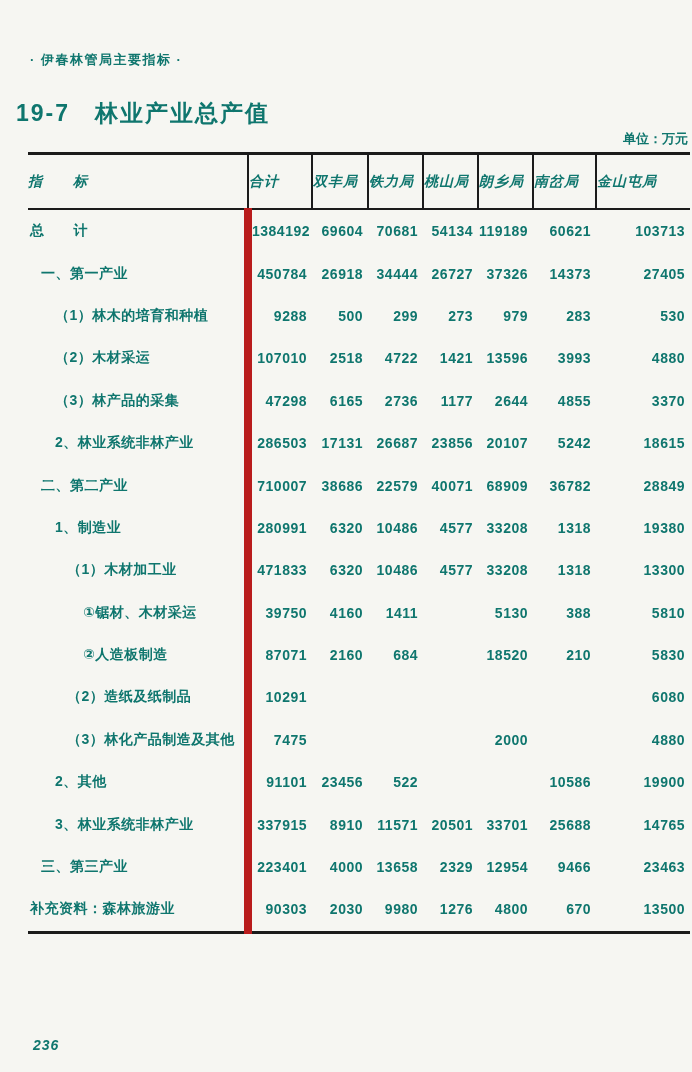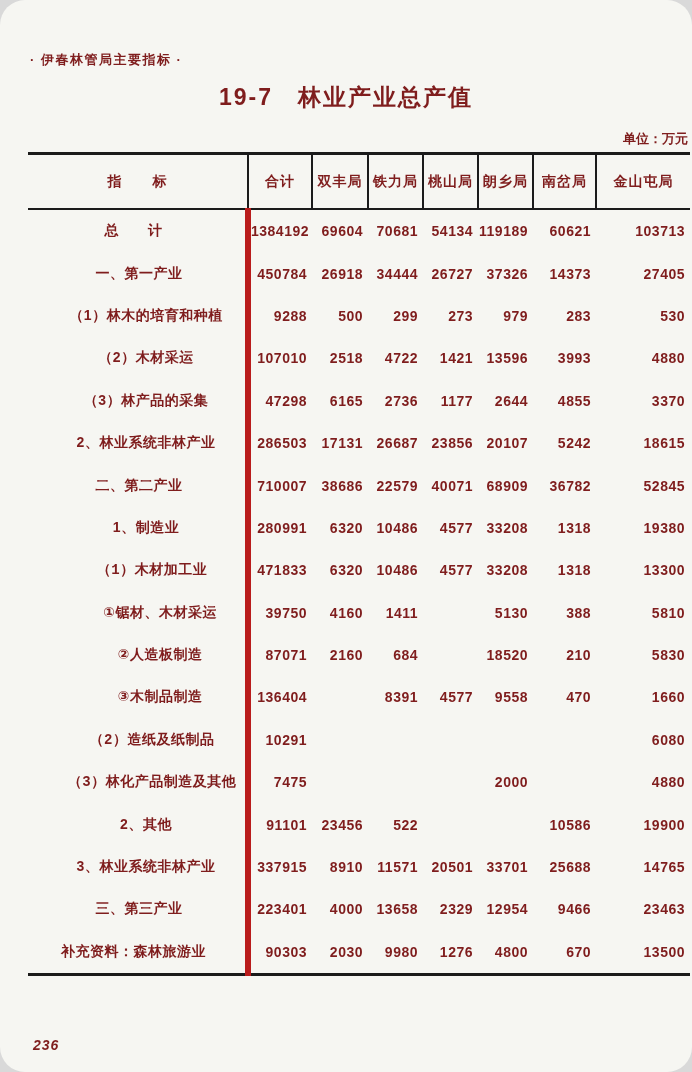--- a/index.html
+++ b/index.html
@@ -1,64 +1,63 @@
 <!DOCTYPE html>
 <html><head>
 <meta charset="utf-8">
 <style>
   html,body { margin:0; padding:0; background:#d9d9d9; }
   .page {
     position:relative;
     width:692px; height:1072px;
     background:#f6f6f2;
     font-family:"Liberation Sans","DejaVu Sans",sans-serif;
-    color:#7f1d1d;
+    color:#0f766e;
     overflow:hidden;
-    border-radius:25px;
   }
   .header-note {
     position:absolute; left:30px; top:51px;
     font-size:13px; font-weight:bold; letter-spacing:1.5px;
   }
   .doc-title {
-    position:absolute; left:0; right:0; top:82px; margin:0;
-    text-align:center; font-size:23px; font-weight:bold; letter-spacing:2px;
+    position:absolute; left:0; right:0; top:82px; margin:16px;
+    font-size:23px; font-weight:bold; letter-spacing:2px;
   }
   .unit-label {
     position:absolute; right:4px; top:130px;
     font-size:13px; font-weight:bold;text-align:right;
   }
   table.stat {
     position:absolute; left:28px; top:152px;
     width:662px; border-collapse:collapse; table-layout:fixed;
     border-top:3px solid #1b1b1b;
     border-bottom:3px solid #1b1b1b;
   }
   table.stat thead th {
     height:53px;
     border-bottom:2px solid #1b1b1b;
     border-right:2px solid #1b1b1b;
-    font-size:14px; font-weight:bold; text-align:center;
-    letter-spacing:1px; padding:0;
+    font-size:14px; font-weight:bold; text-align:left;
+    letter-spacing:1px; padding:0;font-style:italic;
   }
   table.stat thead th:last-child { border-right:none; }
   table.stat tbody td {
     height:42.4px; font-size:14px; font-weight:bold;
     text-align:right; padding:0 5px 0 0; vertical-align:middle;
     letter-spacing:0.5px;
   }
   table.stat tbody td.stub {
-    text-align:center; border-right:6px solid #b91c1c;
+    text-align:left; border-right:8px solid #b91c1c;
     letter-spacing:0.5px; padding-right:8px;
     white-space:nowrap; overflow:hidden;
   }
   td.stub.ind0 { padding-left:2px; }
   td.stub.ind1 { padding-left:13px; }
   td.stub.ind2 { padding-left:27px; }
-  td.stub.ind3 { padding-left:39px;font-family:Liberation Mono, monospace; }
+  td.stub.ind3 { padding-left:39px; }
   td.stub.ind4 { padding-left:55px; }
   .page-number {
     position:absolute; left:33px; top:1037px;
     font-size:14px; font-weight:bold; letter-spacing:1px;font-style:italic;
   }
 </style>
 </head>
 <body>
 
 <div class="page">
@@ -154,21 +153,21 @@
           <td class="num">18615</td>
         </tr>
         <tr>
           <td class="stub ind1">二、第二产业</td>
           <td class="num">710007</td>
           <td class="num">38686</td>
           <td class="num">22579</td>
           <td class="num">40071</td>
           <td class="num">68909</td>
           <td class="num">36782</td>
-          <td class="num">52845</td>
+          <td class="num">28849</td>
         </tr>
         <tr>
           <td class="stub ind2">1、制造业</td>
           <td class="num">280991</td>
           <td class="num">6320</td>
           <td class="num">10486</td>
           <td class="num">4577</td>
           <td class="num">33208</td>
           <td class="num">1318</td>
           <td class="num">19380</td>
@@ -197,30 +196,20 @@
           <td class="stub ind4">②人造板制造</td>
           <td class="num">87071</td>
           <td class="num">2160</td>
           <td class="num">684</td>
           <td class="num"></td>
           <td class="num">18520</td>
           <td class="num">210</td>
           <td class="num">5830</td>
         </tr>
         <tr>
-          <td class="stub ind4">③木制品制造</td>
-          <td class="num">136404</td>
-          <td class="num"></td>
-          <td class="num">8391</td>
-          <td class="num">4577</td>
-          <td class="num">9558</td>
-          <td class="num">470</td>
-          <td class="num">1660</td>
-        </tr>
-        <tr>
           <td class="stub ind3">（2）造纸及纸制品</td>
           <td class="num">10291</td>
           <td class="num"></td>
           <td class="num"></td>
           <td class="num"></td>
           <td class="num"></td>
           <td class="num"></td>
           <td class="num">6080</td>
         </tr>
         <tr>

